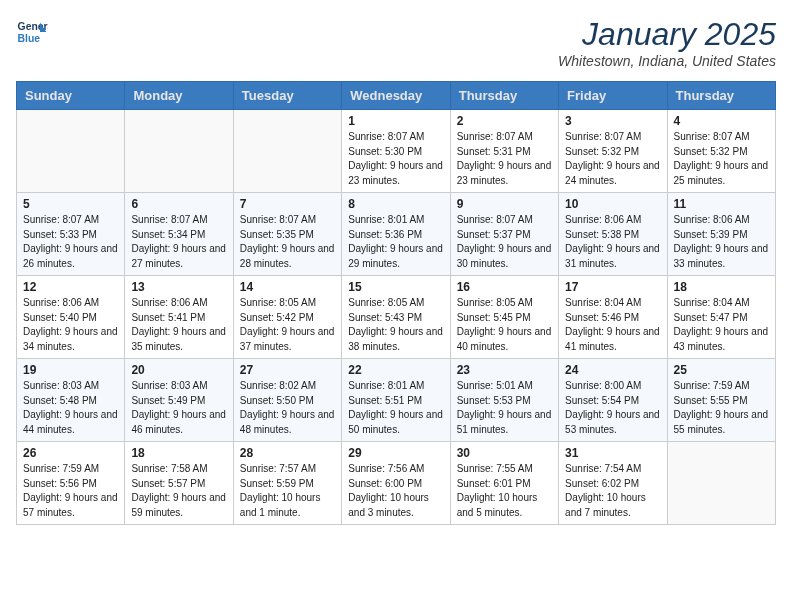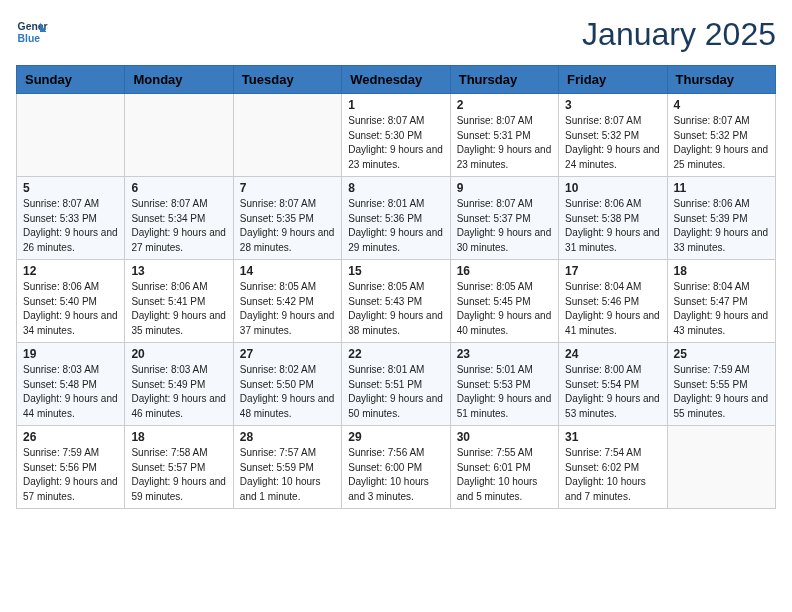--- a/index.html
+++ b/index.html
@@ -20,38 +20,39 @@
       display: flex;
       align-items: center;
       gap: 4px;
     }
     .logo-icon {
       width: 32px;
       height: 32px;
     }
     .title-block {
       text-align: right;
+      font-style: italic;
     }
     .month-year {
       font-size: 32px;
       color: #1a3a5c;
       font-weight: normal;
     }
     .location {
       font-size: 14px;
       color: #444;
     }
     .calendar {
       width: 100%;
       border-collapse: collapse;
       border: 1px solid #ccc;
     }
     .calendar th {
       background-color: #3a7abf;
-      color: #000000;
+      color: #e5e5e5;
       font-size: 13px;
       font-weight: bold;
       padding: 6px 8px;
       text-align: left;
       border: 1px solid #2e6aaf;
       margin-left: 17px;
     }
     .calendar td {
       vertical-align: top;
       padding: 4px 6px;
@@ -86,20 +87,21 @@
 <div class="header">
   <div class="logo">
     <svg class="logo-icon" viewBox="0 0 40 40" xmlns="http://www.w3.org/2000/svg">
       <text x="2" y="18" font-family="Arial" font-weight="bold" font-size="13" fill="#1a3a5c">General</text>
       <text x="2" y="32" font-family="Arial" font-weight="bold" font-size="13" fill="#2e7abf">Blue</text>
       <polygon points="30,8 38,20 30,20" fill="#2e7abf"></polygon>
     </svg>
   </div>
   <div class="title-block">
     <div class="month-year">January 2025</div>
+    <div class="location">Whitestown, Indiana, United States</div>
   </div>
 </div>
 
 <table class="calendar">
   <thead>
     <tr>
     <th>Sunday</th>
         <th>Monday</th>
         <th>Tuesday</th>
         <th>Wednesday</th>

